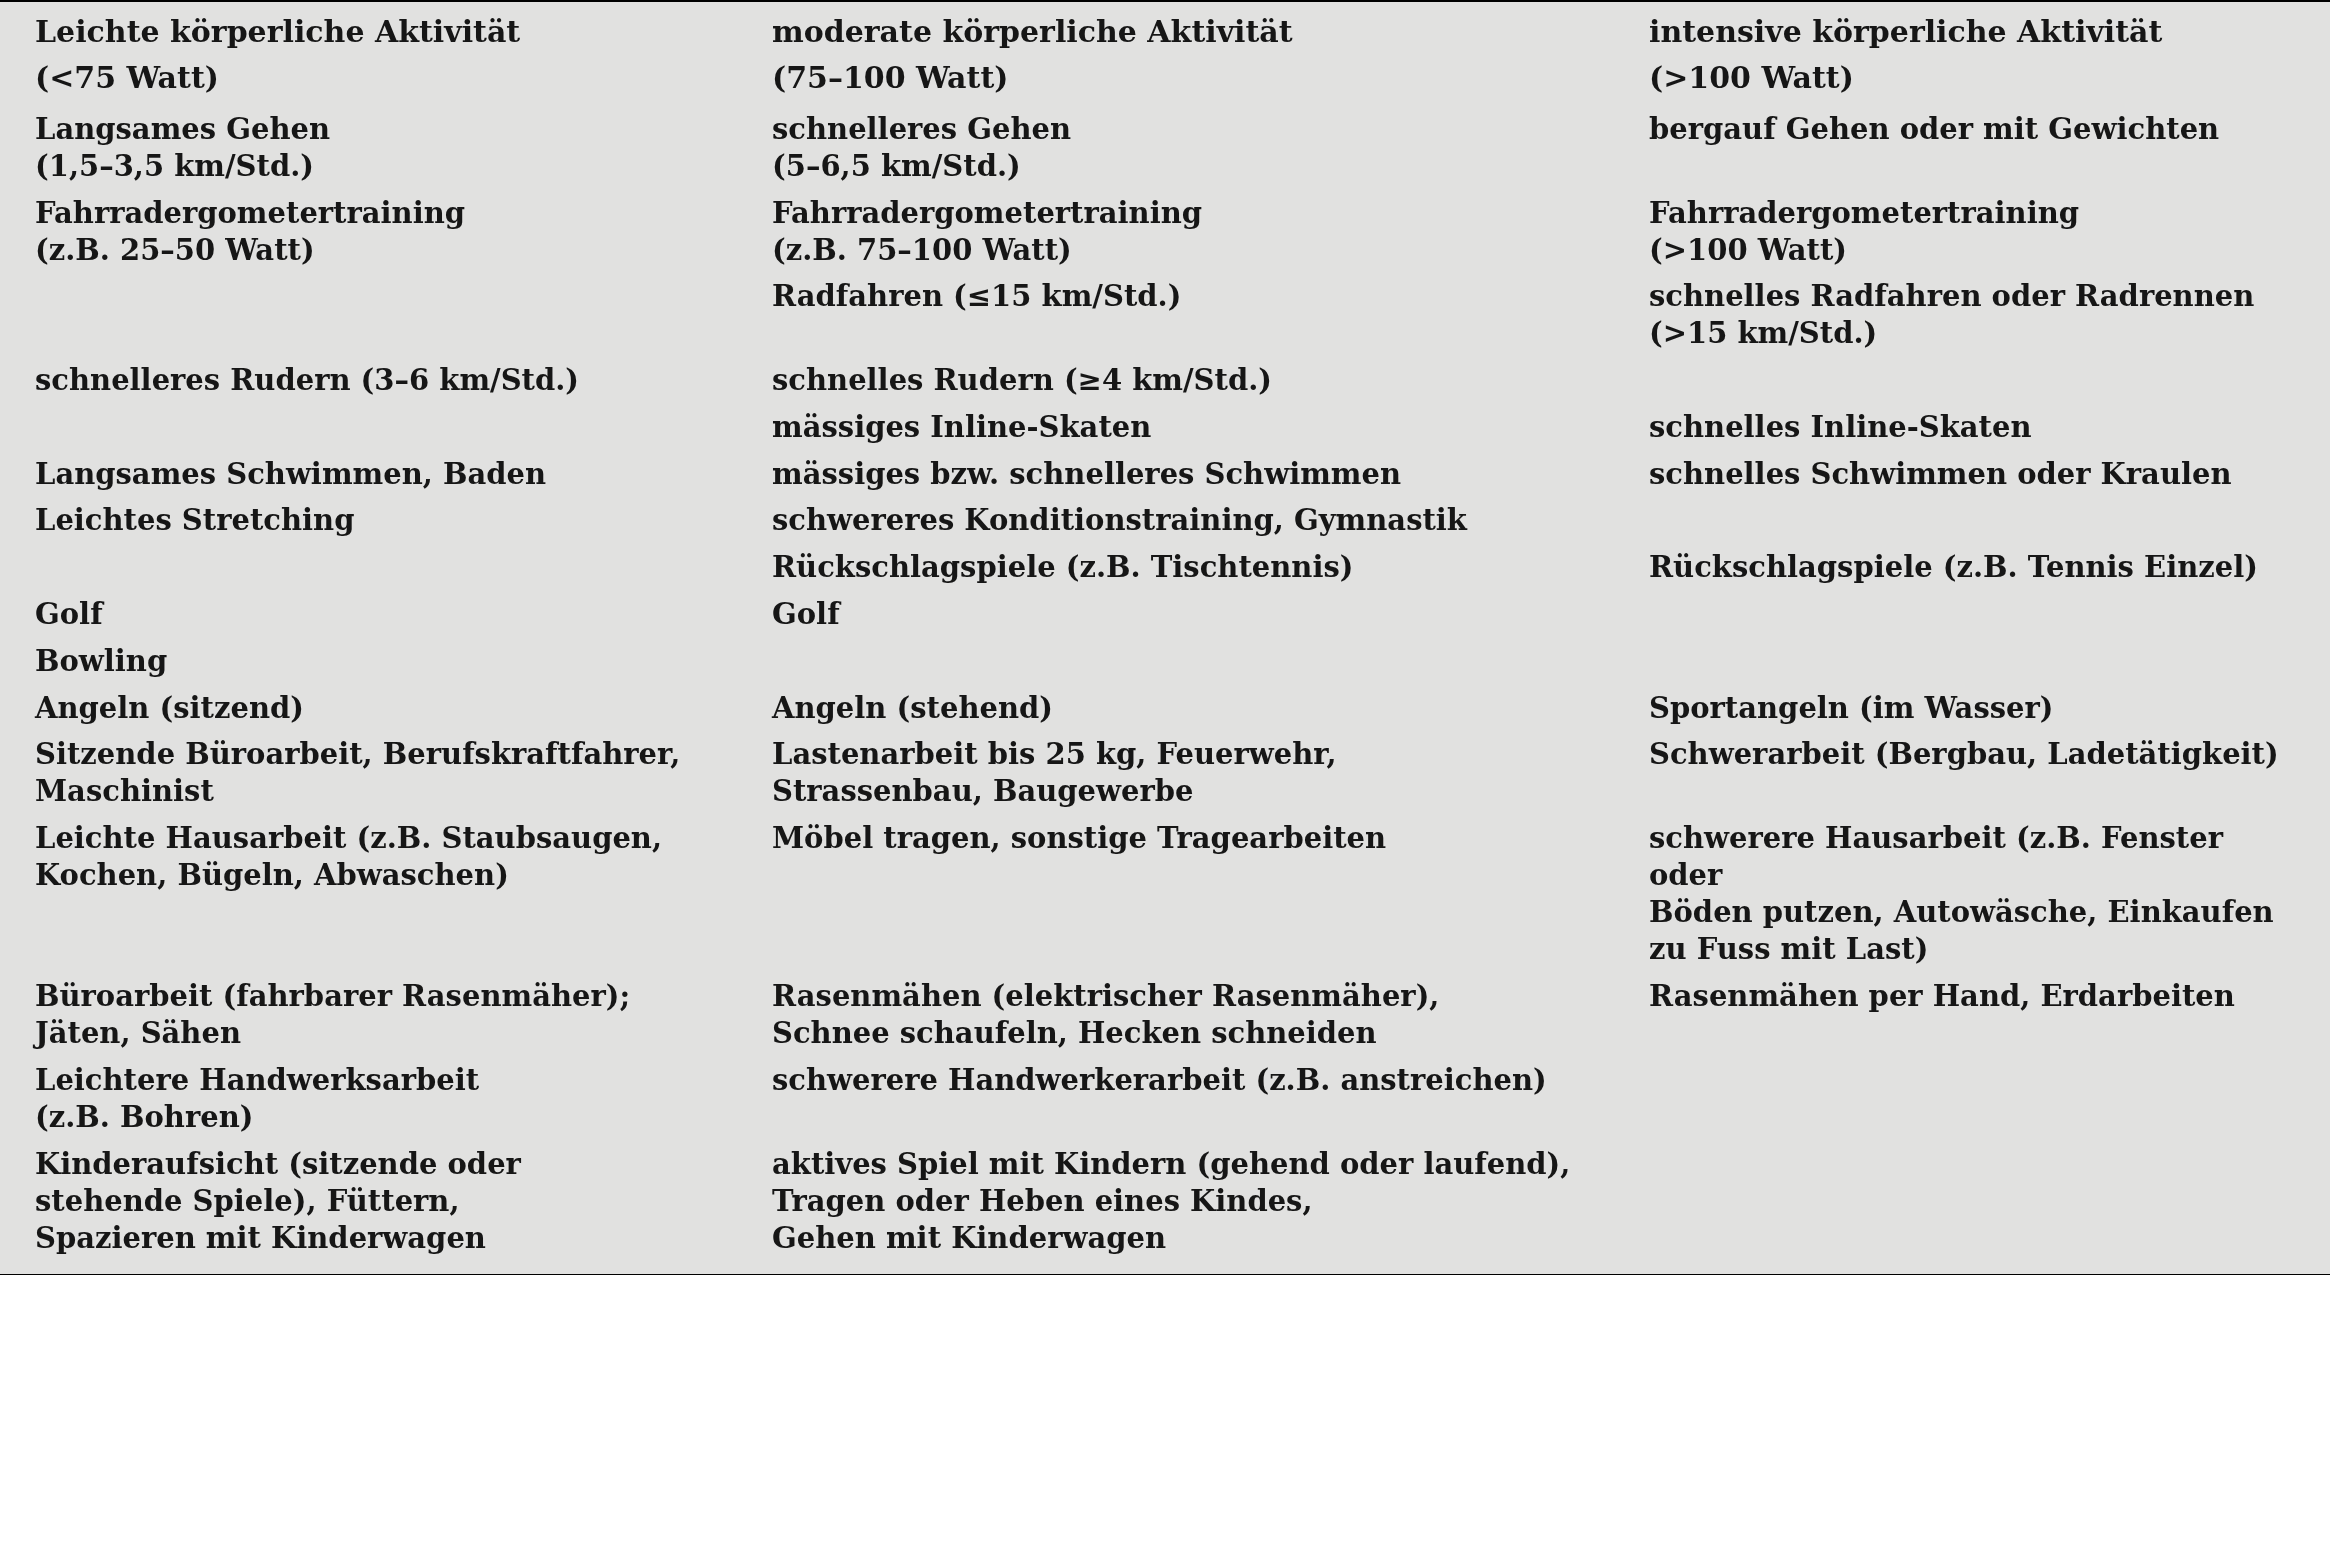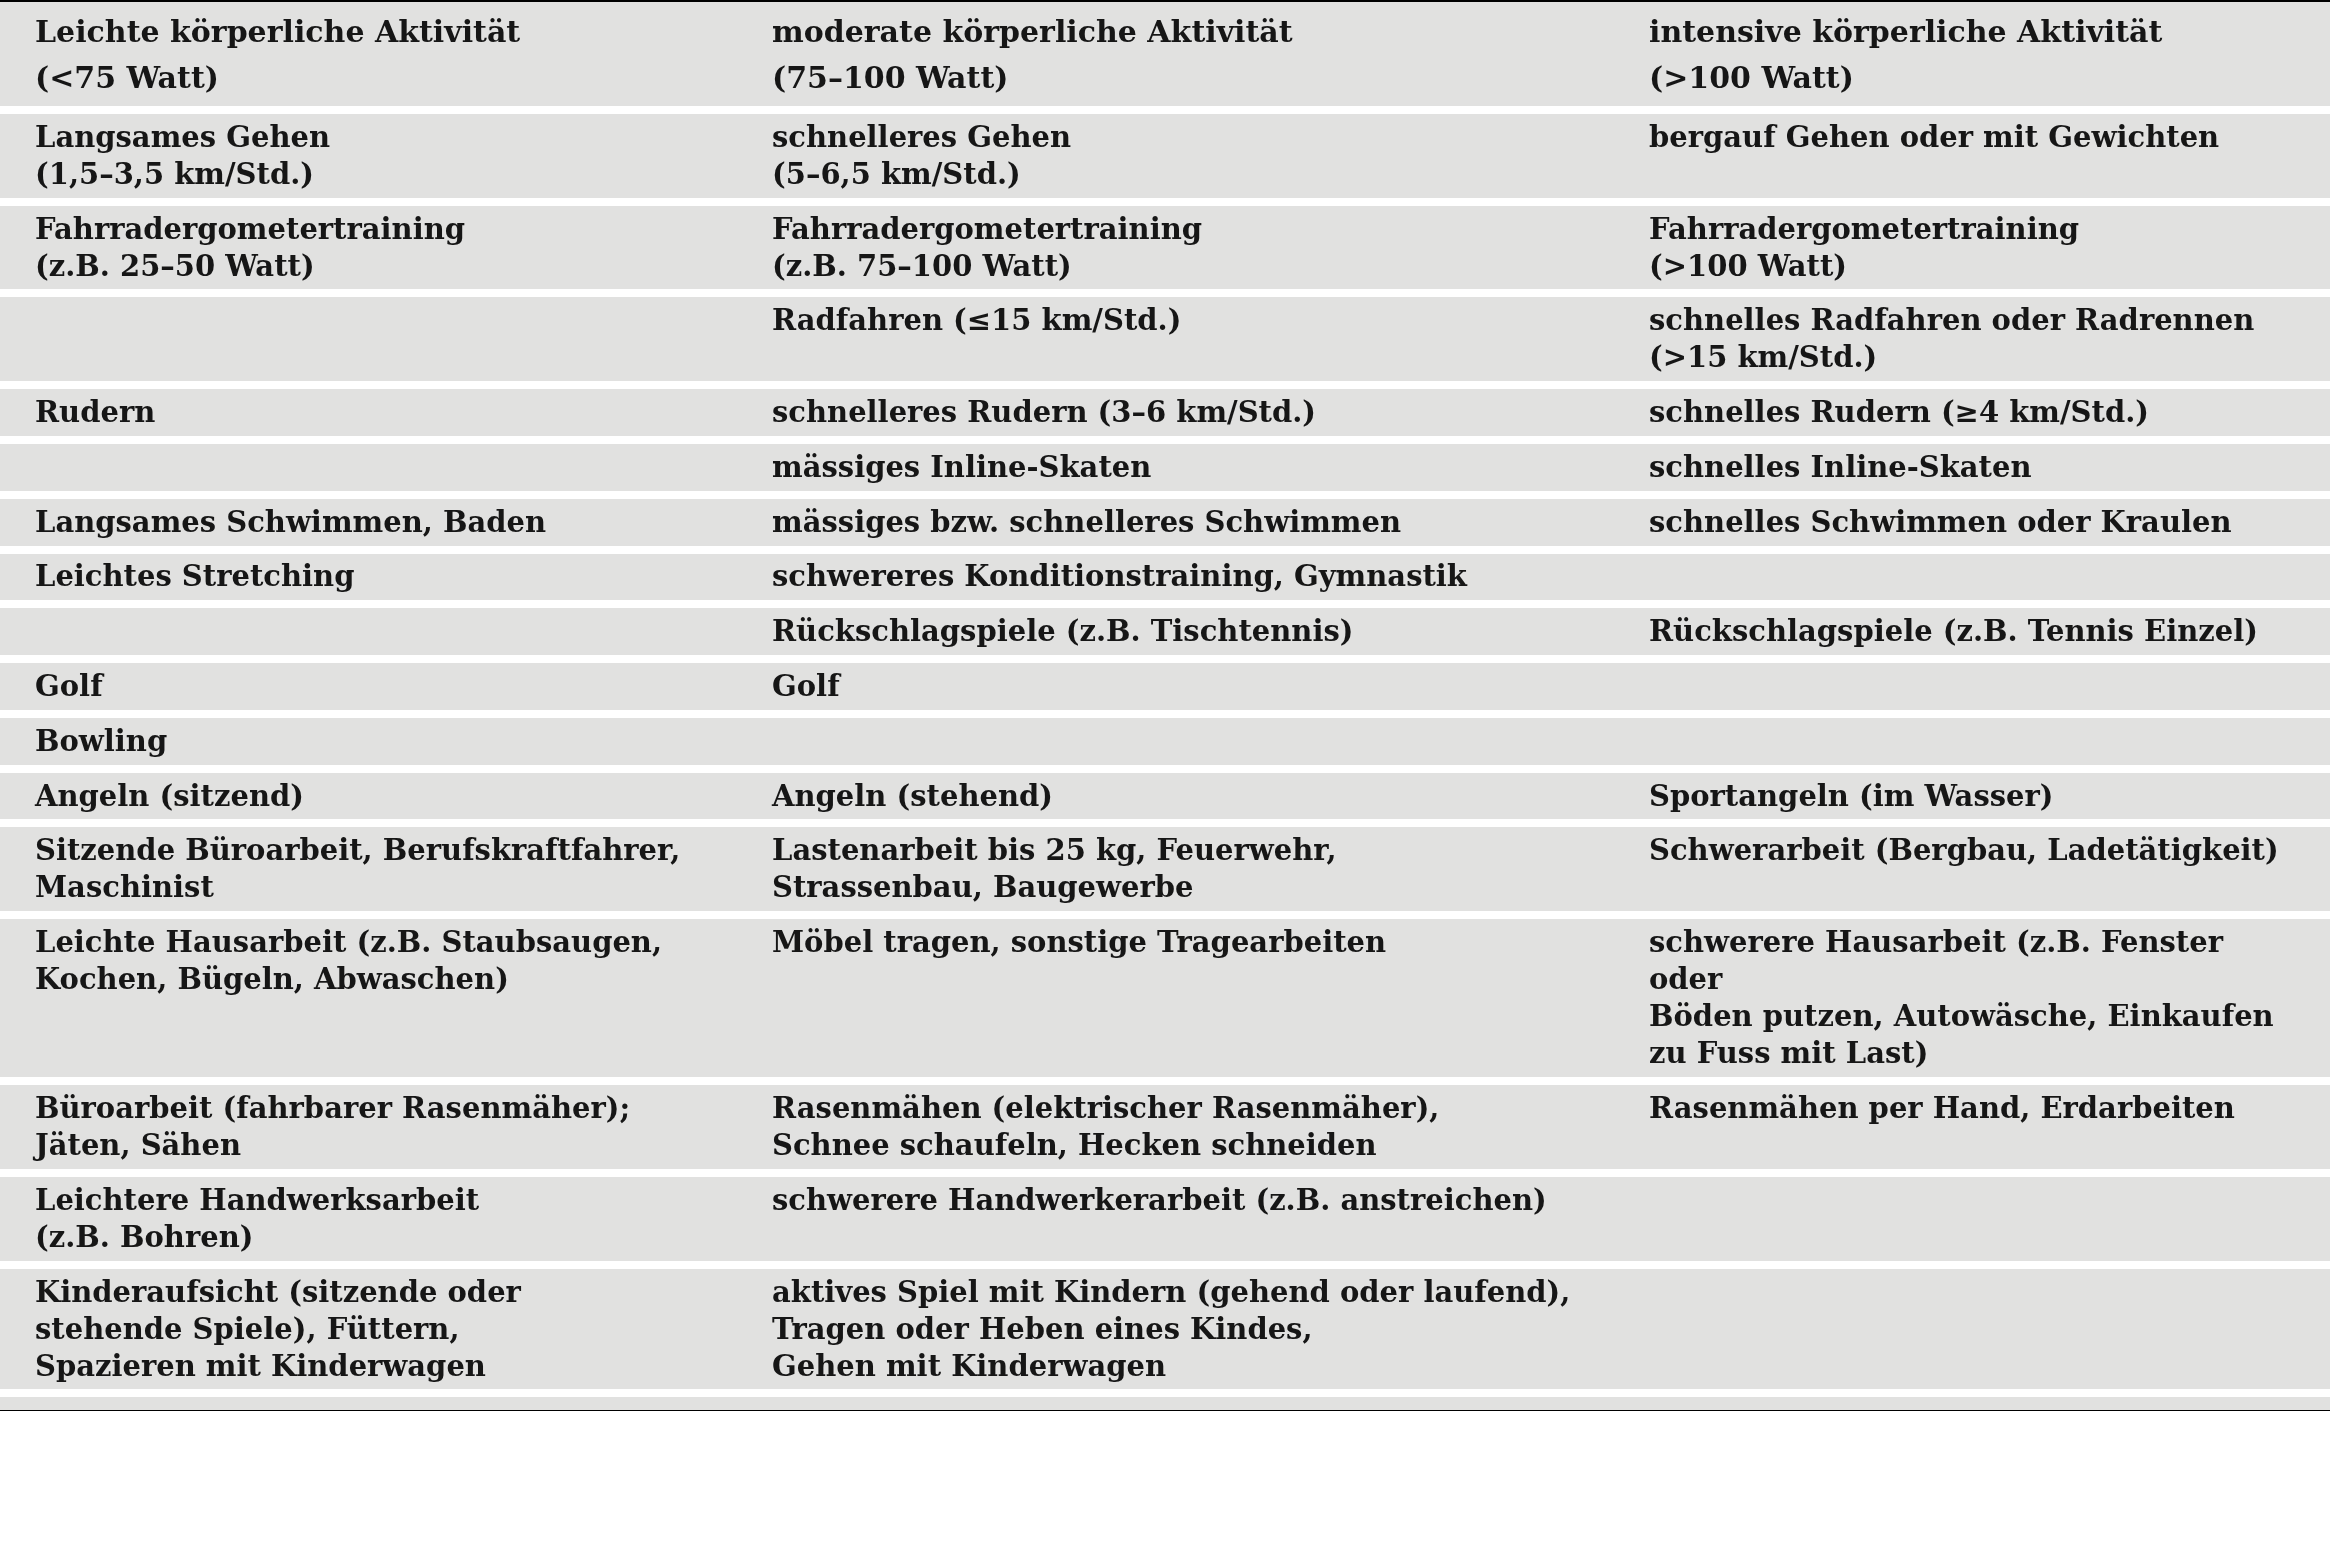--- a/index.html
+++ b/index.html
@@ -19,21 +19,21 @@
     width: 2330px;
     border-top: 2.7px solid #000000;
     border-bottom: 1.6px solid #000000;
     padding-top: 0px;
     box-sizing: border-box;
   }
   .row {
     display: grid;
     grid-template-columns: 737px 877px 1fr;
     background: #e1e1e0;
-    margin-bottom: 8px;
+    margin-bottom: 0;
     padding-left: 35px;
     padding-right: 16px;
     box-sizing: border-box;
   }
   .row:first-child { margin-top: 0; }
   .cell {
     font-size: 29px;
     line-height: 37px;
     padding: 4.9px 21.6px 4.9px 0;
     white-space: pre-line;
@@ -86,21 +86,20 @@
     </div>
 
     <div class="row">
       <div class="cell"></div>
       <div class="cell">Radfahren (≤15 km/Std.)</div>
       <div class="cell">schnelles Radfahren oder Radrennen
 (&gt;15 km/Std.)</div>
     </div>
 
     <div class="row">
-      <div class="cell">Rudern</div>
       <div class="cell">schnelleres Rudern (3–6 km/Std.)</div>
       <div class="cell">schnelles Rudern (≥4 km/Std.)</div>
     </div>
 
     <div class="row">
       <div class="cell"></div>
       <div class="cell">mässiges Inline-Skaten</div>
       <div class="cell">schnelles Inline-Skaten</div>
     </div>
 

